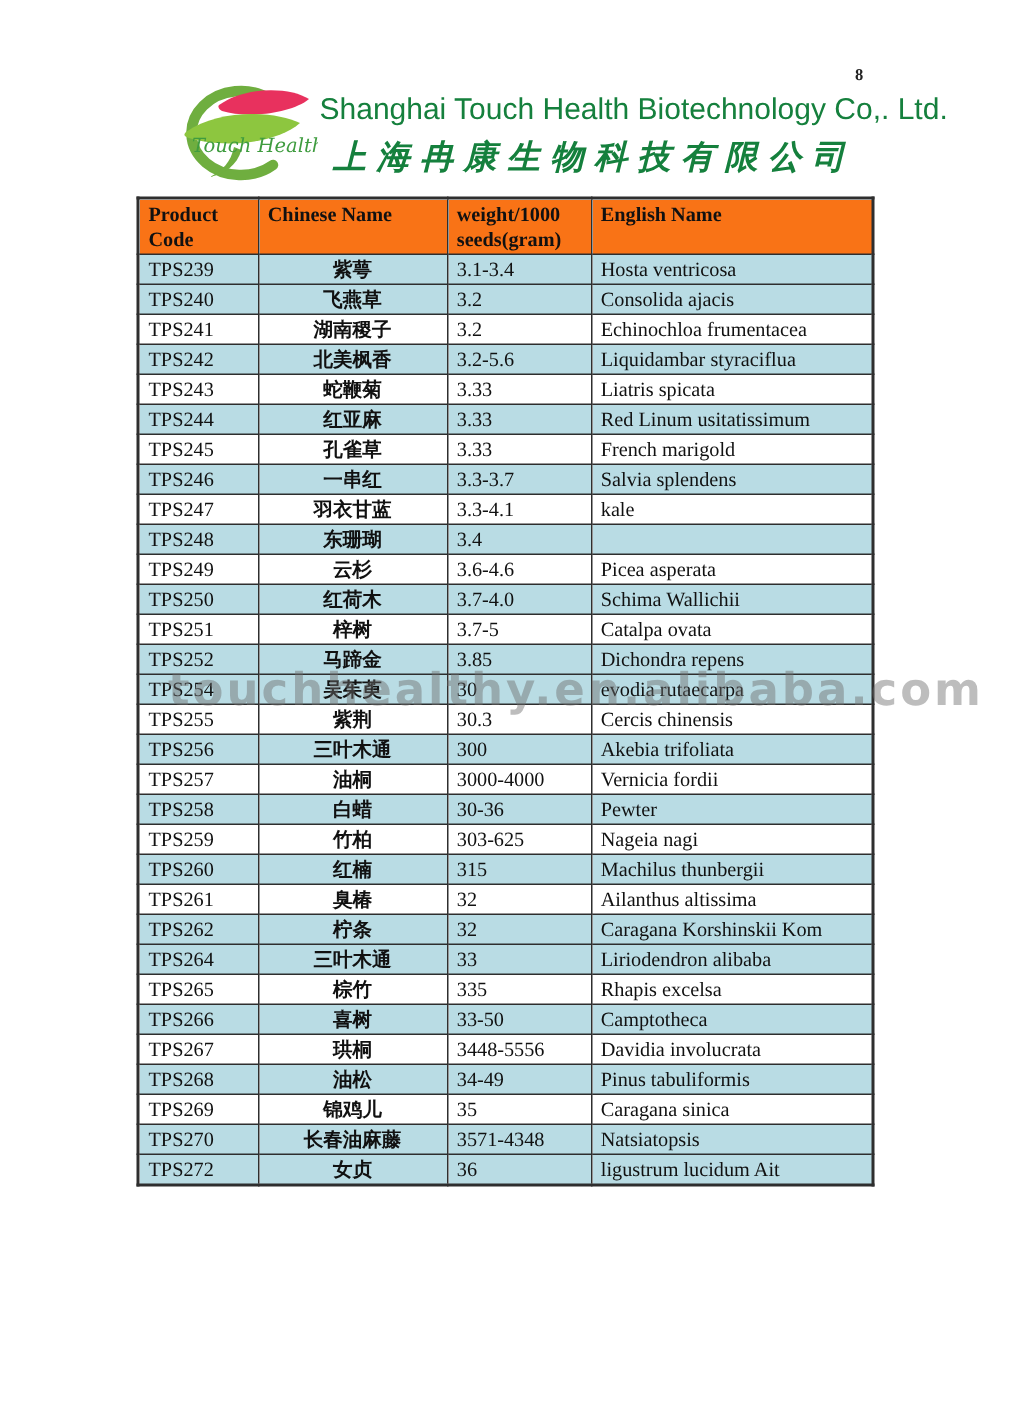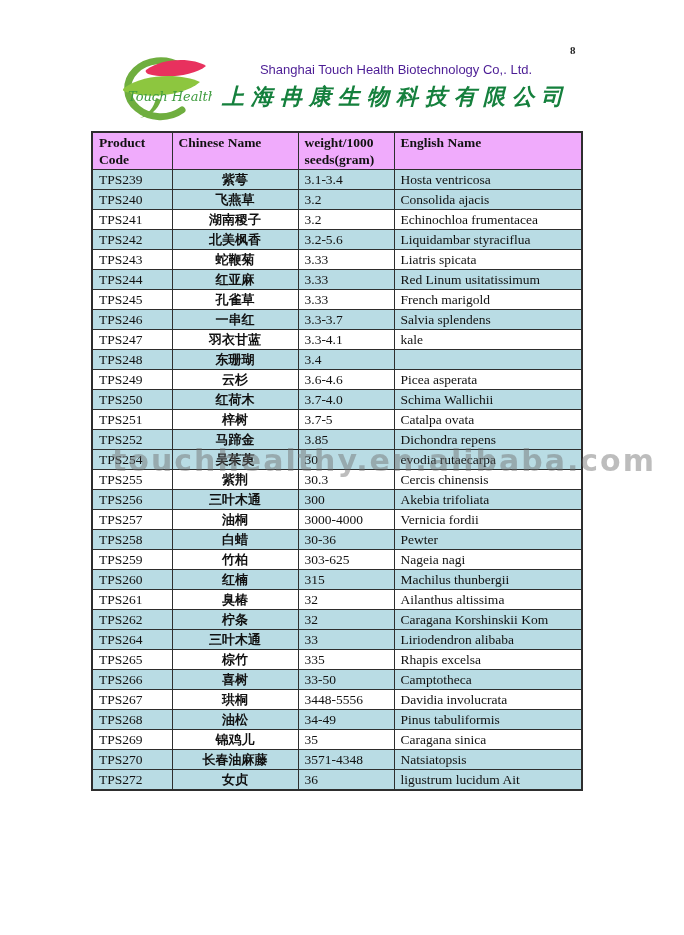--- a/index.html
+++ b/index.html
@@ -5,32 +5,32 @@
   * { margin:0; padding:0; box-sizing:border-box; }
   html,body { width:684px; height:935px; background:#ffffff; font-family:"Liberation Serif", serif; }
   .page { position:relative; width:684px; height:935px; background:#fff; overflow:hidden; }
 
   .page-number { position:absolute; left:570px; top:44px; font-size:11px; font-weight:bold; color:#222;
     font-family:"Liberation Serif", serif; }
 
   .header { position:absolute; left:0; top:50px; width:684px; height:80px; }
   .logo { position:absolute; left:98px; top:4px; width:114px; height:72px; }
   .company { position:absolute; left:213px; top:12px; width:366px; text-align:center; }
-  .company-en { font-family:"Liberation Sans", sans-serif; font-size:13px; font-weight:500; color:#4c1d95;
+  .company-en { font-family:"Liberation Sans", sans-serif; font-size:20px; font-weight:500; color:#15803d;
     white-space:nowrap; }
   .company-zh { font-family:"Liberation Sans", sans-serif; font-size:22px; font-weight:bold; color:#15803d;
     letter-spacing:7px; margin-top:5px; white-space:nowrap;font-style:italic; }
 
   table.seed-table { position:absolute; left:91px; top:131px; width:490px; border-collapse:collapse;
     table-layout:fixed; border:2px solid #2e2e2e; }
   .seed-table col.c1 { width:80px; } .seed-table col.c2 { width:126px; }
   .seed-table col.c3 { width:96px; }  .seed-table col.c4 { width:188px; }
   .seed-table th, .seed-table td { border:1.5px solid #2e2e2e; text-align:left; vertical-align:top;
     padding:1px 6px; color:#111; overflow:hidden; }
-  .seed-table th { font-size:13.5px; font-weight:bold; line-height:17px; height:37px; background:#f0abfc; }
+  .seed-table th { font-size:13.5px; font-weight:bold; line-height:17px; height:37px; background:#f97316; }
   .seed-table td { font-size:13.5px; font-weight:normal; line-height:17px; height:20px; white-space:nowrap; }
   .seed-table td.zh { font-family:"Liberation Sans", sans-serif; font-size:13px; font-weight:bold;text-align:center; }
   tr.shaded td { background:#b9dce4; }
 
   .watermark { position:absolute; left:112px; top:443px; width:540px; z-index:5; pointer-events:none;
     font-family:"DejaVu Sans", sans-serif; font-size:30px; font-weight:700; color:#6f6f6f; opacity:0.45;
     letter-spacing:2px; white-space:nowrap; }
 
   .logo-script { font-family:"DejaVu Serif", serif; font-style:italic; }
 </style>

